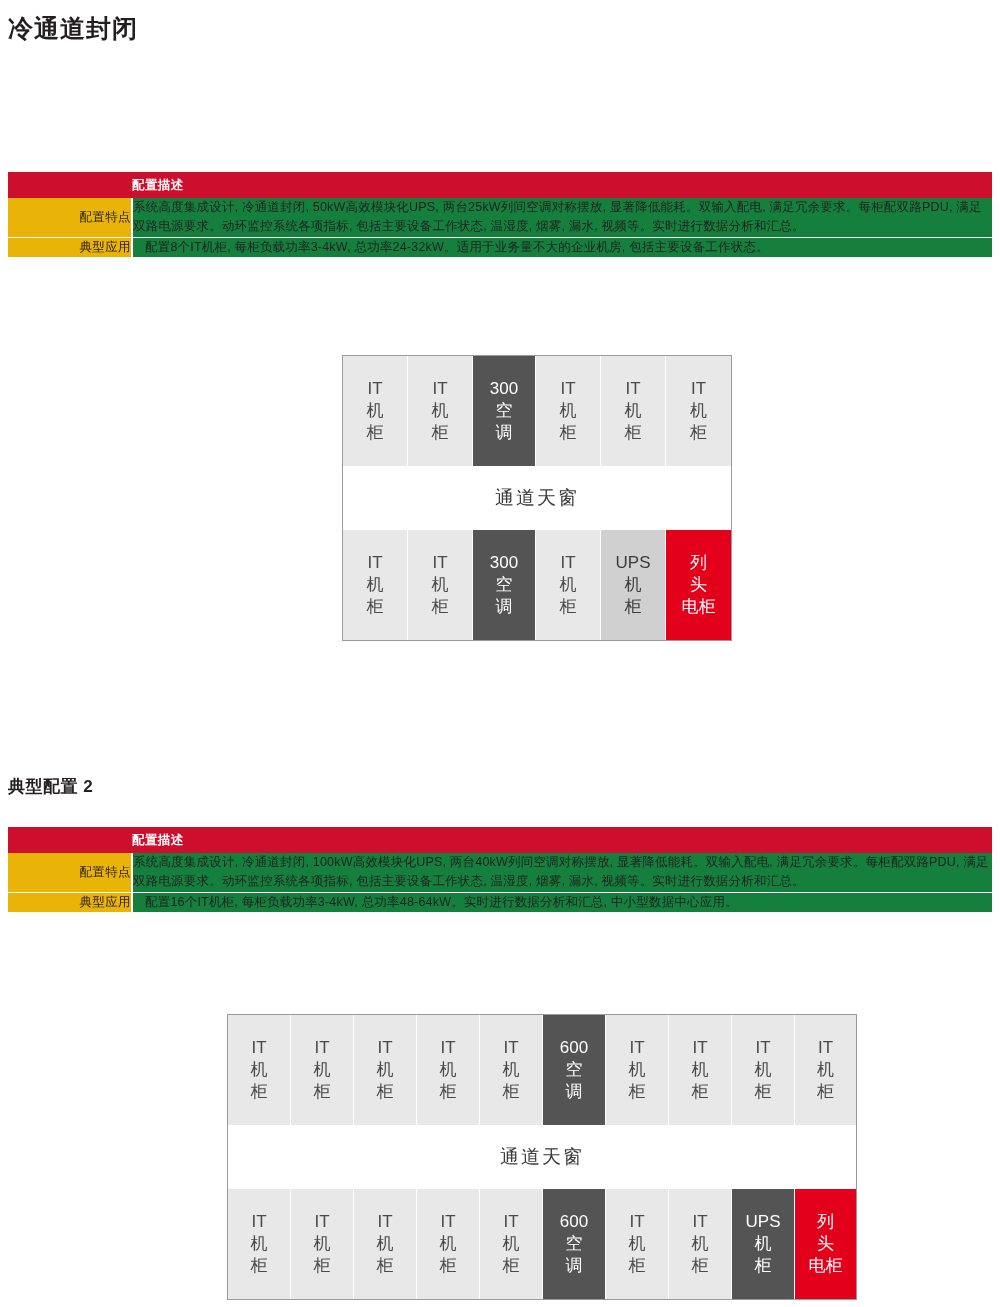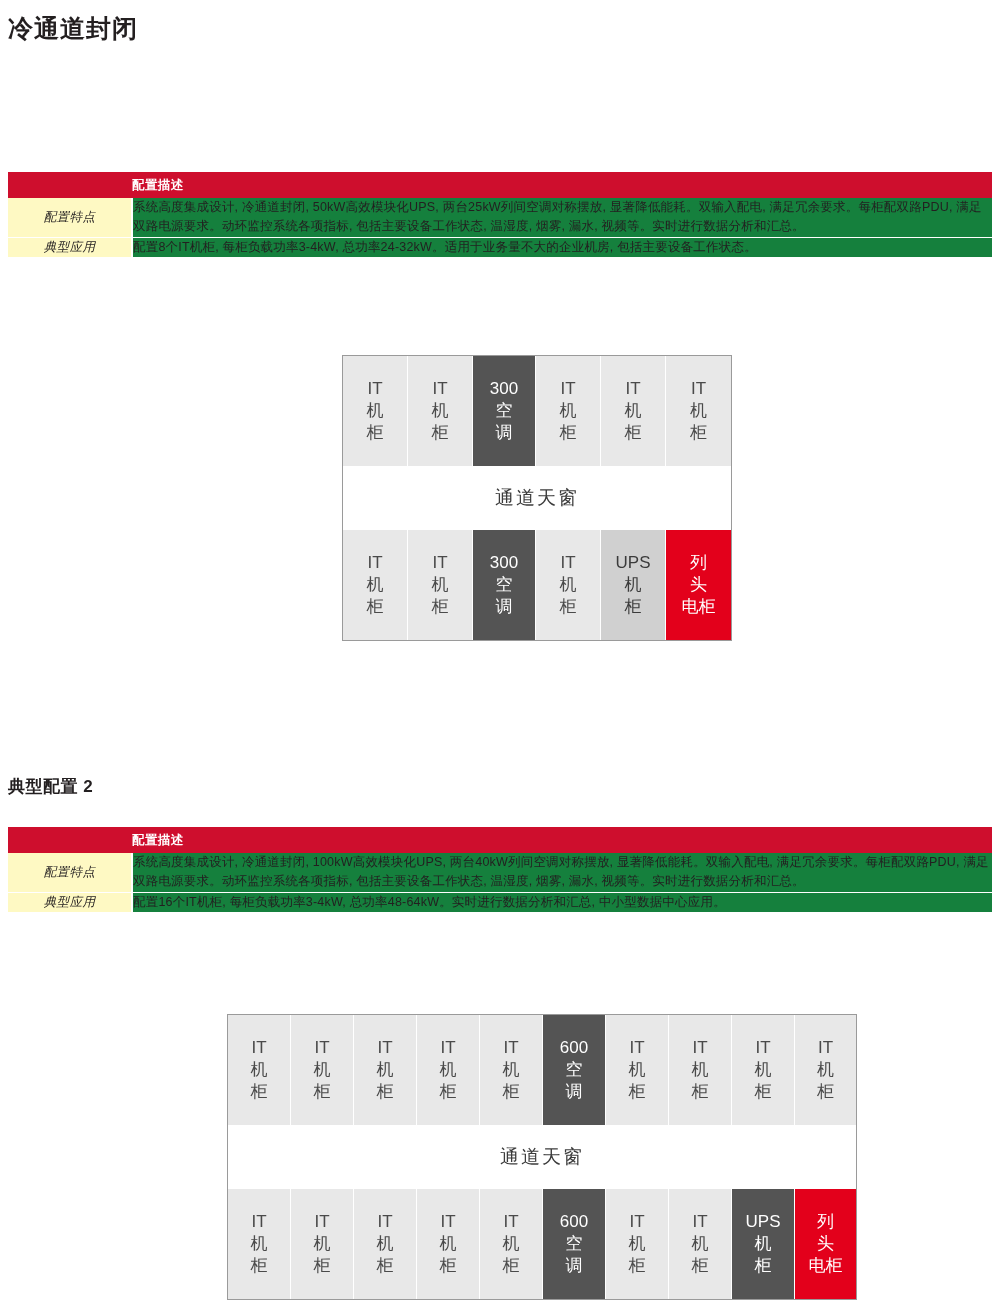--- a/index.html
+++ b/index.html
@@ -63,41 +63,40 @@
     color: #ffffff;
     font-size: 12.5px;
     font-weight: bold;
     text-align: left;
     padding: 5px 0 5px 10px;
     height: 26px;
     letter-spacing: 0.4px;
     margin-left: 11px;
   }
   .row-label {
-    background: #fef9c3;
+    background: #eab308;
     color: #231f20;
     font-size: 12.5px;
-    text-align: center;
+    text-align: right;
     padding: 10px 0 10px 14px;
     width: 124px;
     border-bottom: 1px solid #ffffff;
     letter-spacing: 0.4px;
-    font-style: italic;
   }
   .row-body {
     background: #15803d;
     color: #231f20;
     font-size: 12.5px;
     line-height: 1.55;
     padding: 10px 12px 10px 10px;
     border-bottom: 1px solid #ffffff;
     border-left: 2px solid #ffffff;
     letter-spacing: 0.2px;
   }
-  .row-last .row-label, .row-last .row-body { border-bottom: none; }
+  .row-last .row-label, .row-last .row-body { border-bottom: none; padding-left: 12px; }
 
   
   .diagram {
     position: absolute;
     border: 1px solid #9a9a9a;
     background: #ffffff;
     box-sizing: content-box;
     margin-left: 37px;
   }
   .rack-row {

